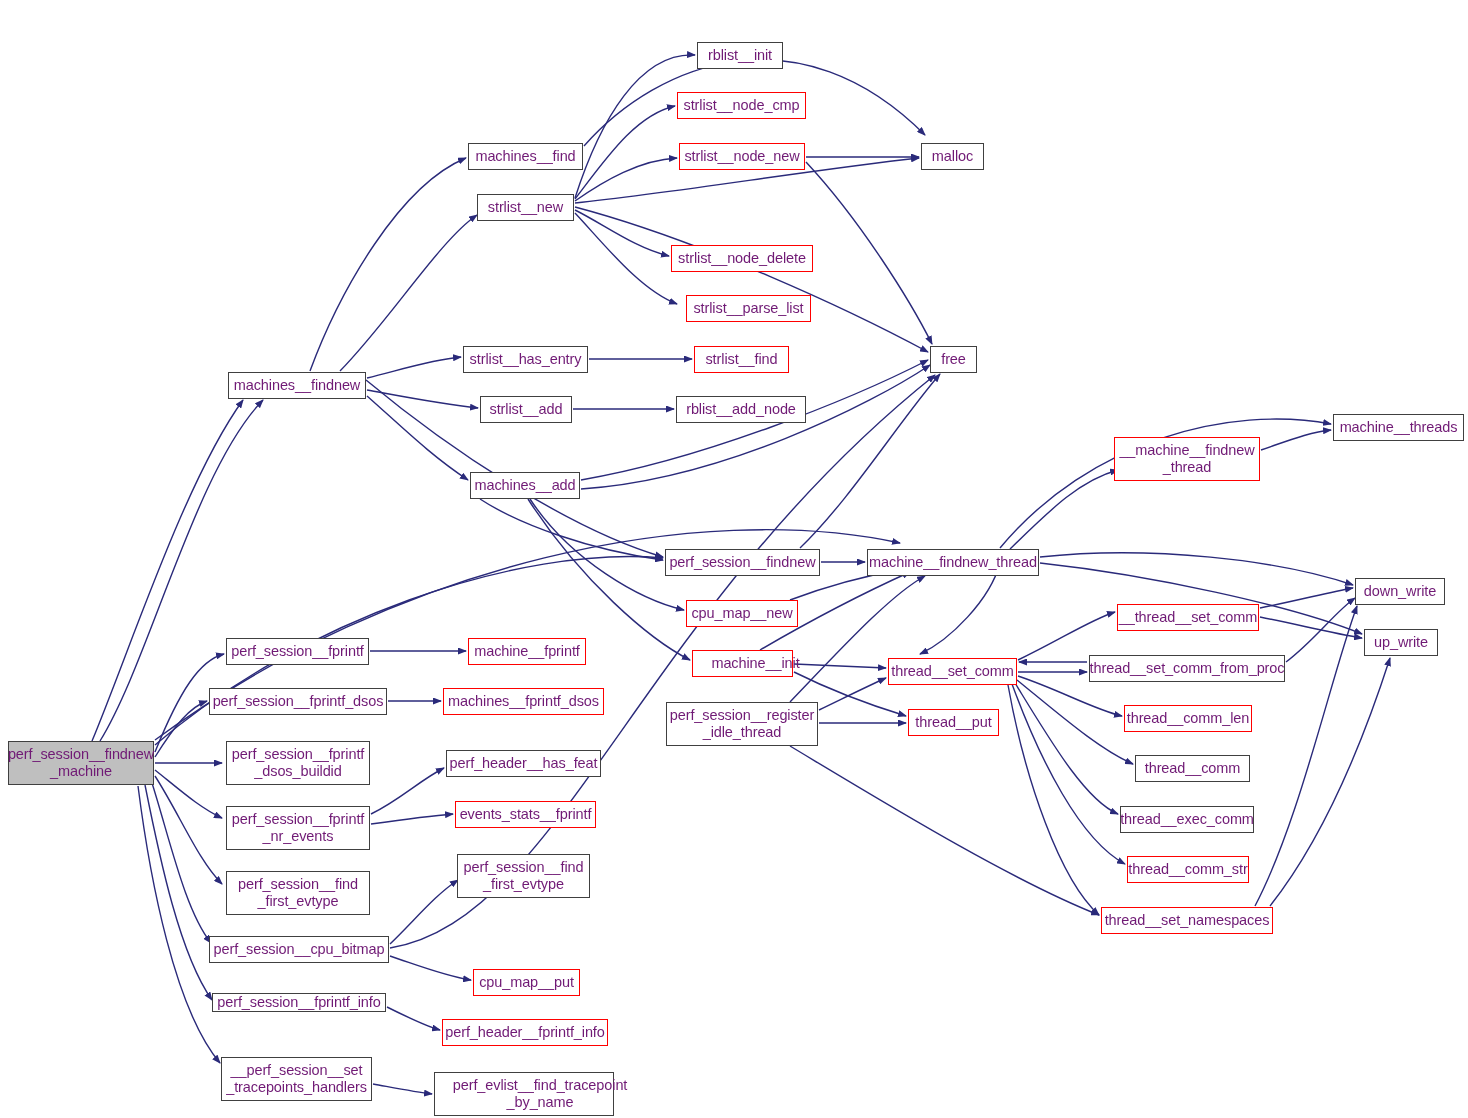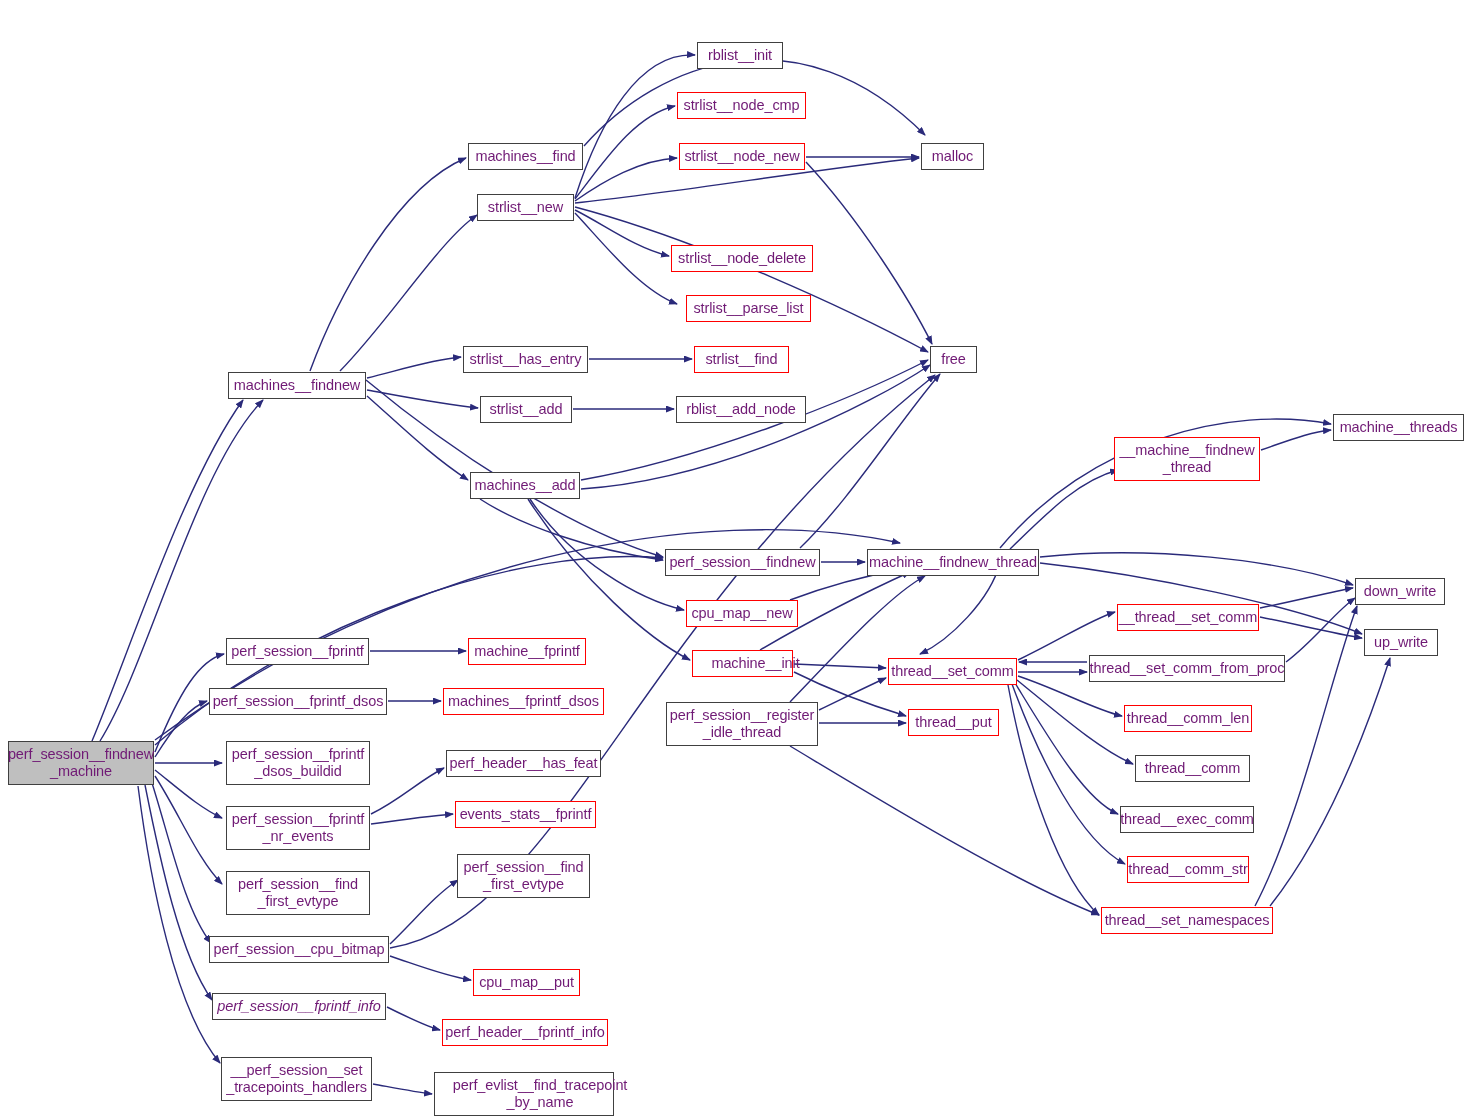--- a/index.html
+++ b/index.html
@@ -179,20 +179,20 @@
       <div class="node red" style="left: 455px; top: 801px; width: 141px; height: 27px;">events_stats__fprintf</div>
       <div class="node" style="left: 1120px; top: 806px; width: 134px; height: 27px;">thread__exec_comm</div>
       <div class="node" style="left: 457px; top: 854px; width: 133px; height: 44px;">perf_session__find
 _first_evtype</div>
       <div class="node" style="left: 226px; top: 871px; width: 144px; height: 44px;">perf_session__find
 _first_evtype</div>
       <div class="node red" style="left: 1127px; top: 856px; width: 122px; height: 27px;">thread__comm_str</div>
       <div class="node red" style="left: 1101px; top: 907px; width: 172px; height: 27px;">thread__set_namespaces</div>
       <div class="node" style="left: 209px; top: 936px; width: 180px; height: 27px;">perf_session__cpu_bitmap</div>
       <div class="node red" style="left: 473px; top: 969px; width: 107px; height: 27px;">cpu_map__put</div>
-      <div class="node" style="left: 212px; top: 993px; width: 174px; height: 27px; font-style: italic;">perf_session__fprintf_info</div>
+      <div class="node" style="left: 212px; top: 993px; width: 174px; height: 19px;">perf_session__fprintf_info</div>
       <div class="node red" style="left: 442px; top: 1019px; width: 166px; height: 27px;">perf_header__fprintf_info</div>
       <div class="node" style="left: 221px; top: 1057px; width: 151px; height: 44px;">__perf_session__set
 _tracepoints_handlers</div>
       <div class="node" style="left: 434px; top: 1072px; width: 180px; height: 44px; padding-left: 32px;">perf_evlist__find_tracepoint
 _by_name</div>
     </div>
 </div>
 
 </body></html>

